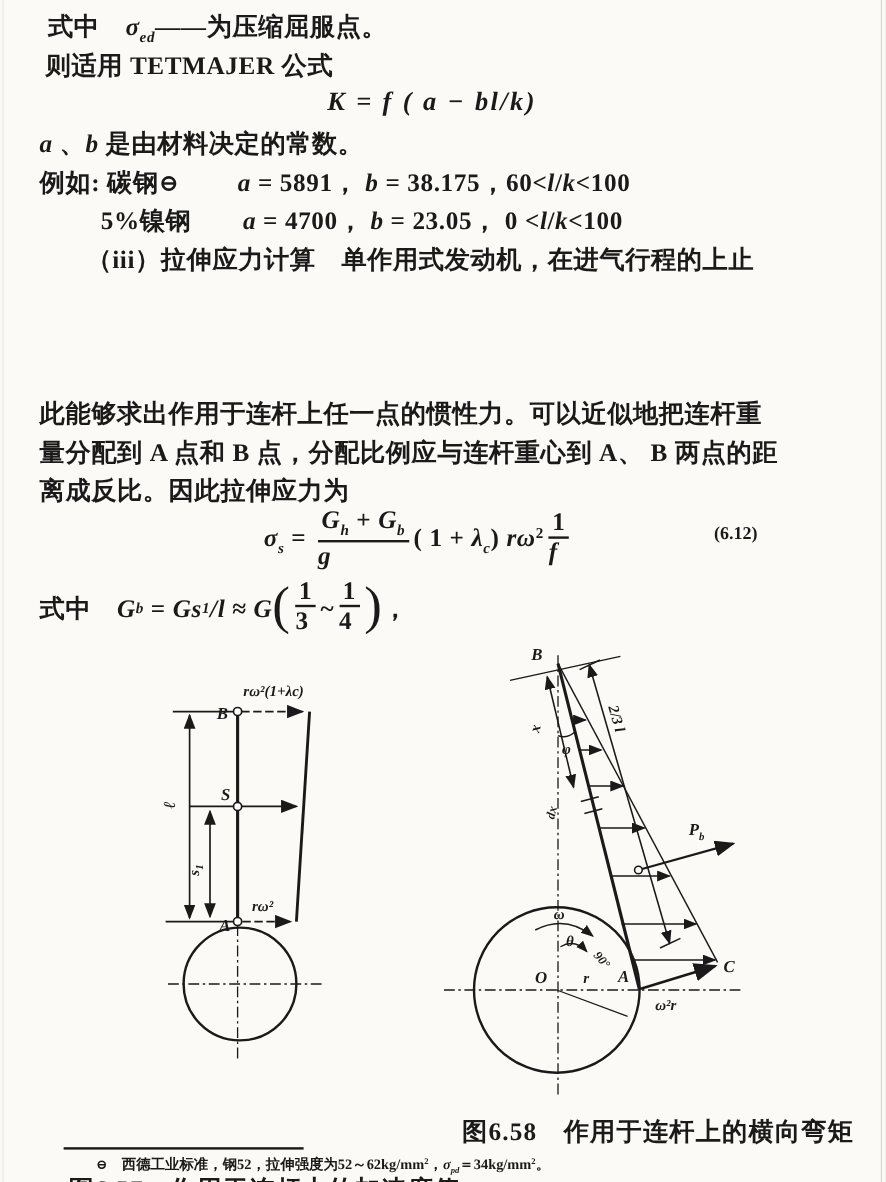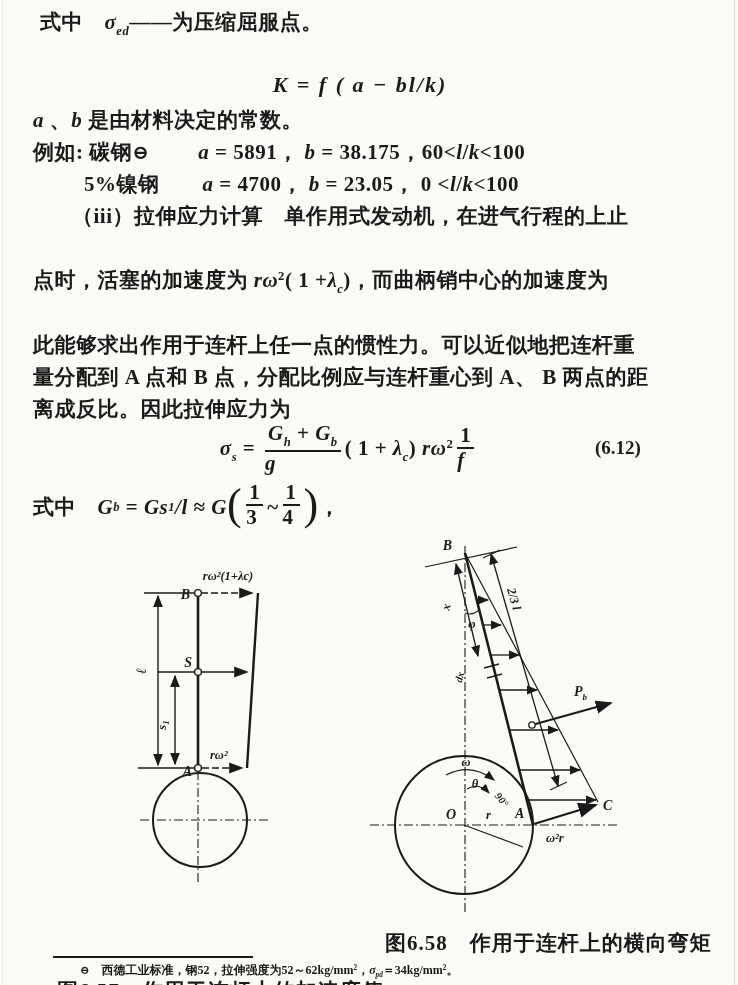--- a/index.html
+++ b/index.html
@@ -28,21 +28,21 @@
   .sub{font-size:.6em;vertical-align:-.45em;font-style:italic}
   .sup{font-size:.6em;vertical-align:.55em}
   .it{font-style:italic}
   .bi{font-style:italic;font-weight:700;letter-spacing:2px}
   .big{font-size:2.1em;font-weight:400;vertical-align:middle;position:relative;top:-.05em}
   .mk{font-size:.95em}
   .frac{display:inline-flex;flex-direction:column;text-align:left;vertical-align:middle;
         margin:0 4px;position:relative;top:-2px;line-height:1.1}
   .frac .fn{display:block;border-bottom:2px solid var(--ink);padding:0 3px}
   .frac .fd{display:block}
-  .eqtag{position:absolute;left:595px;top:437px;font-size:19px;font-weight:600}
+  .eqtag{position:absolute;left:595px;top:437px;font-size:15px;font-weight:600}
   .cap{position:absolute;font-size:21px;font-weight:700;letter-spacing:1px;white-space:pre}
   .cap657{left:57px;top:977px}
   .cap658{left:385px;top:929px}
   .fnrule{position:absolute;left:53px;top:956px;width:200px;height:2px;background:var(--ink)}
   .fnote{position:absolute;left:80px;top:962px;font-size:12px;font-weight:600;white-space:pre}
   .fig{position:absolute}
   #fig657{left:118px;top:545px}
   #fig658{left:368px;top:538px}
   svg text{fill:var(--ink);font-family:"Liberation Serif","DejaVu Serif",serif;}
   .flab{font-style:italic;font-size:14px;font-weight:600}
@@ -50,26 +50,26 @@
   .ssub{font-size:9px;font-style:italic}
 </style>
 </head>
 <body>
 
 <div id="page">
   <div class="edge edgeL"></div>
   <div class="edge edgeR"></div>
 
   <div class="tl L1"><span>式中　</span><span class="it">σ</span><span class="sub">ed</span><span>——为压缩屈服点。</span></div>
+  <div class="tl L2"><span>则适用 TETMAJER 公式</span></div>
   <div class="tl L3"><span class="bi">K = f ( a − bl/k)</span></div>
   <div class="tl L4"><span class="it">a</span><span> 、</span><span class="it">b</span><span> 是由材料决定的常数。</span></div>
   <div class="tl L5"><span>例如: 碳钢</span><span class="mk">⊖</span><span>　　 </span><span class="it">a</span><span> = 5891， </span><span class="it">b</span><span> = 38.175，60&lt;</span><span class="it">l</span><span>/</span><span class="it">k</span><span>&lt;100</span></div>
   <div class="tl L6"><span>5%镍钢　　</span><span class="it">a</span><span> = 4700， </span><span class="it">b</span><span> = 23.05， 0 &lt;</span><span class="it">l</span><span>/</span><span class="it">k</span><span>&lt;100</span></div>
   <div class="tl L7"><span>（iii）拉伸应力计算　单作用式发动机，在进气行程的上止</span></div>
-  <div class="tl L9"><span>点时，活塞的加速度为 </span><span class="it">rω</span><span class="sup">2</span><span>( 1 +</span><span class="it">λ</span><span class="sub">c</span><span>)，而曲柄销中心的加速度为</span></div>
   <div class="tl L11"><span>此能够求出作用于连杆上任一点的惯性力。可以近似地把连杆重</span></div>
   <div class="tl L12"><span>量分配到 A 点和 B 点，分配比例应与连杆重心到 A、 B 两点的距</span></div>
   <div class="tl L13"><span>离成反比。因此拉伸应力为</span></div>
   <div class="tl L14"><span class="it">σ</span><span class="sub">s</span><span> = </span><span class="frac"><span class="fn"><span class="it">G</span><span class="sub">h</span><span> + </span><span class="it">G</span><span class="sub">b</span></span><span class="fd"><span class="it">g</span></span></span><span>( 1 + </span><span class="it">λ</span><span class="sub">c</span><span>) </span><span class="it">rω</span><span class="sup">2</span><span class="frac"><span class="fn"><span>1</span></span><span class="fd"><span class="it">f</span></span></span></div>
   <div class="eqtag">(6.12)</div>
   <div class="tl L15"><span>式中　</span><span class="it">G</span><span class="sub">b</span><span> = </span><span class="it">Gs</span><span class="sub">1</span><span class="it">/</span><span class="it">l</span><span> ≈ </span><span class="it">G</span><span class="big">(</span><span class="frac"><span class="fn"><span>1</span></span><span class="fd"><span>3</span></span></span><span>~</span><span class="frac"><span class="fn"><span>1</span></span><span class="fd"><span>4</span></span></span><span class="big">)</span><span>，</span></div>
 
   <svg id="fig657" class="fig" width="185" height="350" viewBox="0 0 185 350">
     <defs>
       <marker id="a657" markerWidth="9" markerHeight="8" refX="8" refY="3.5" orient="auto-start-reverse">

